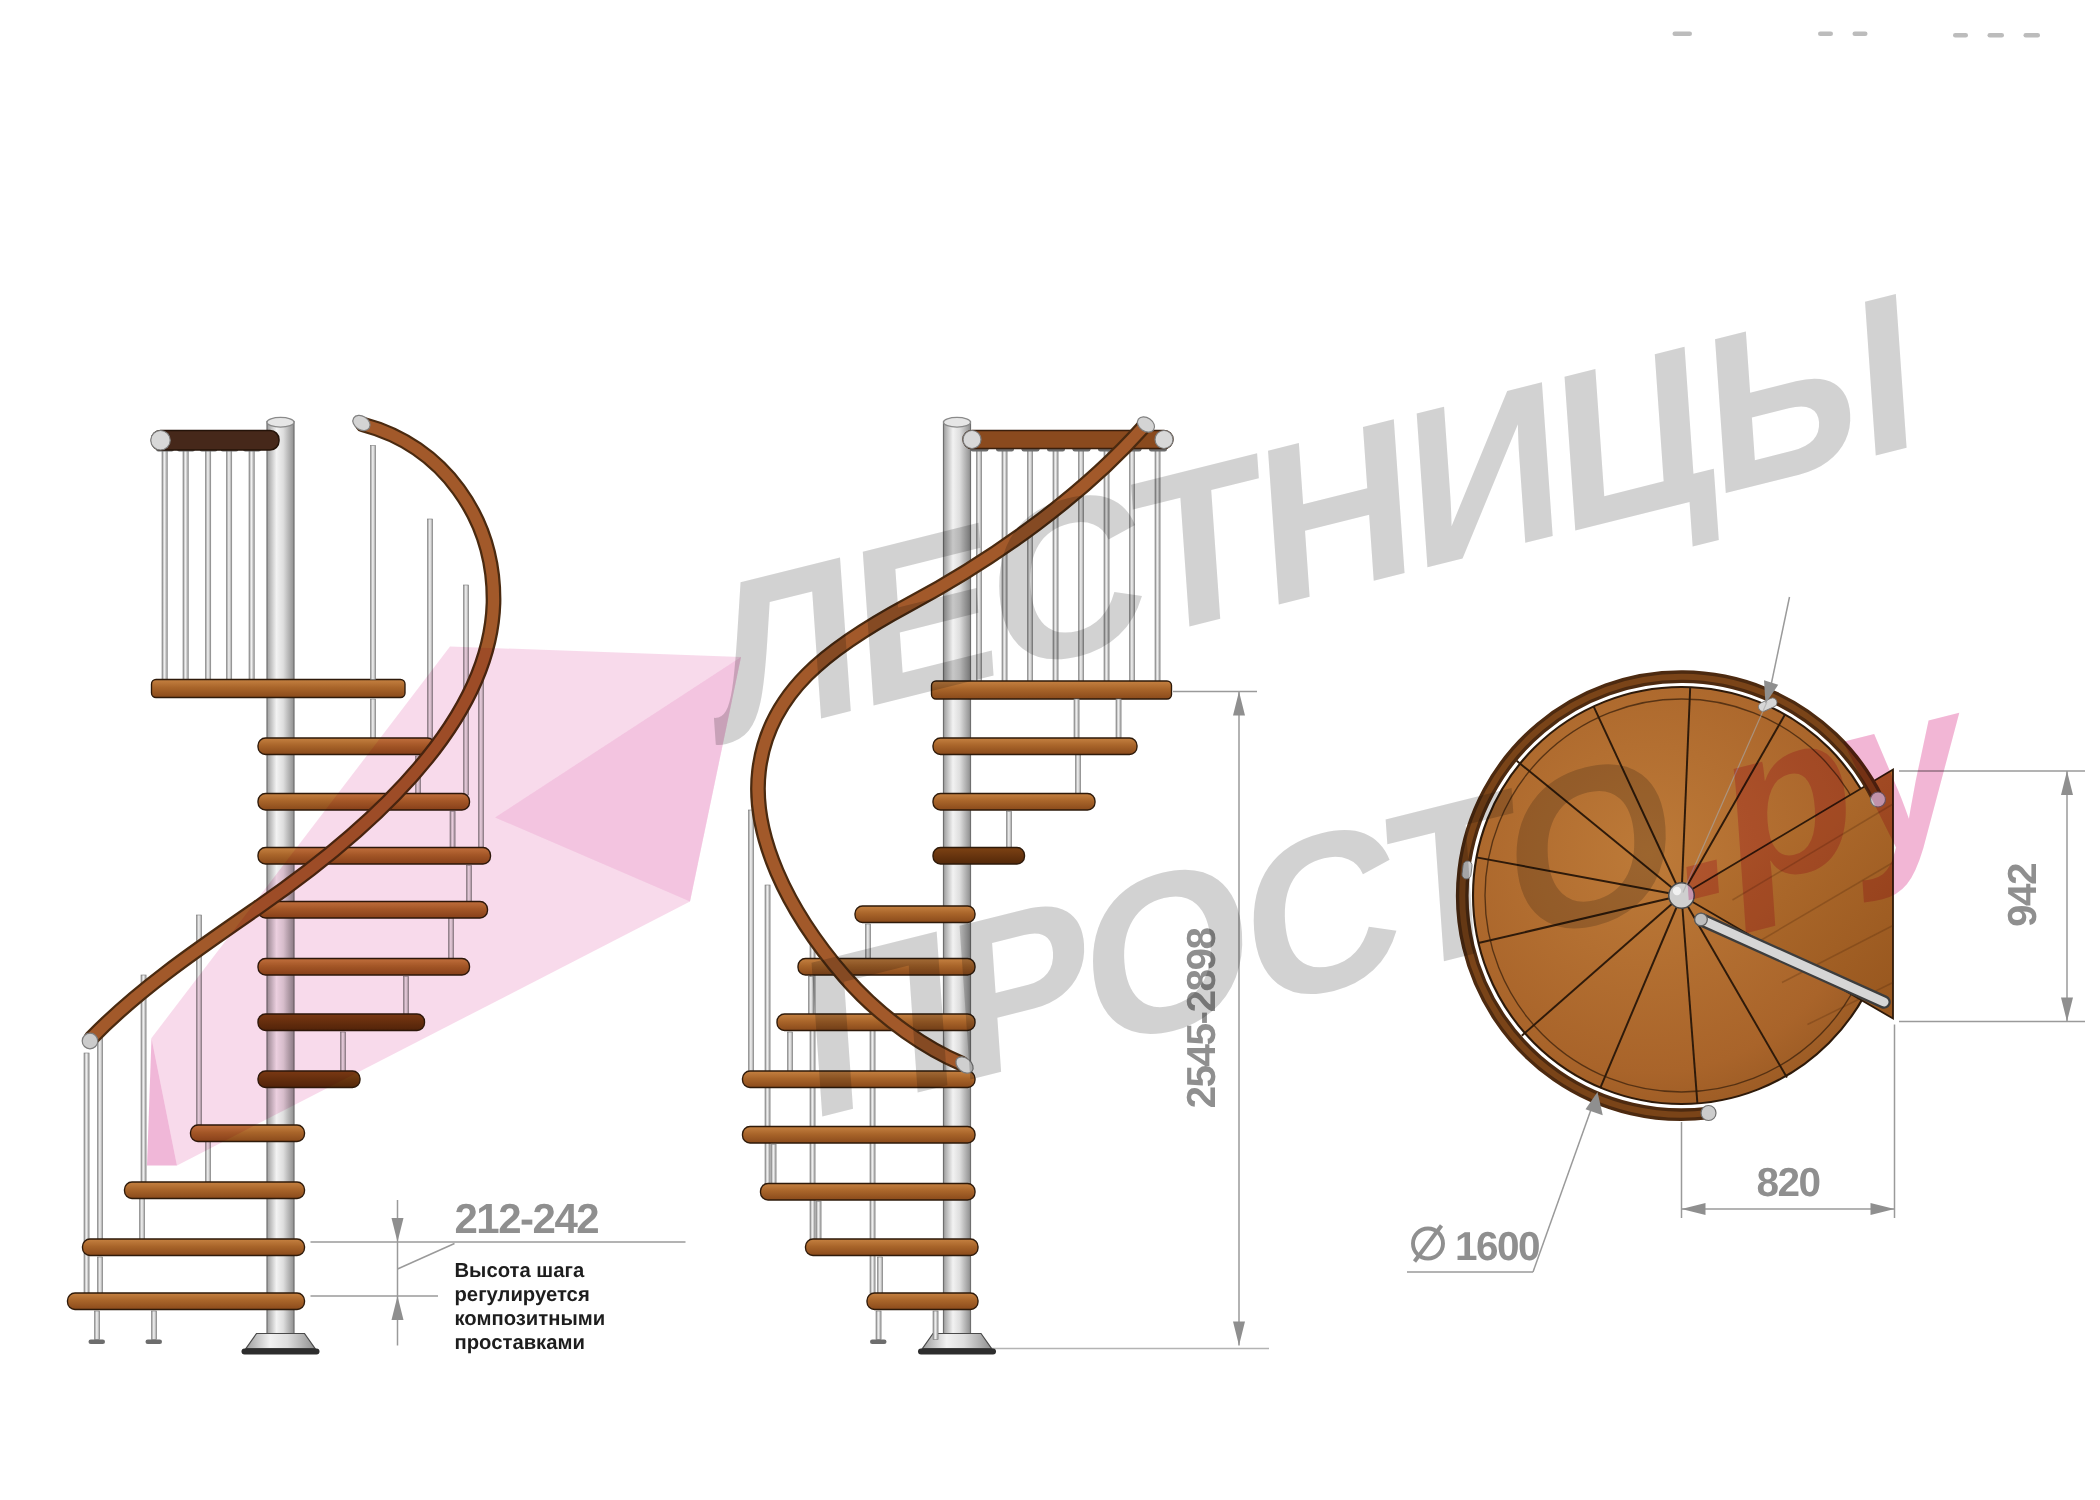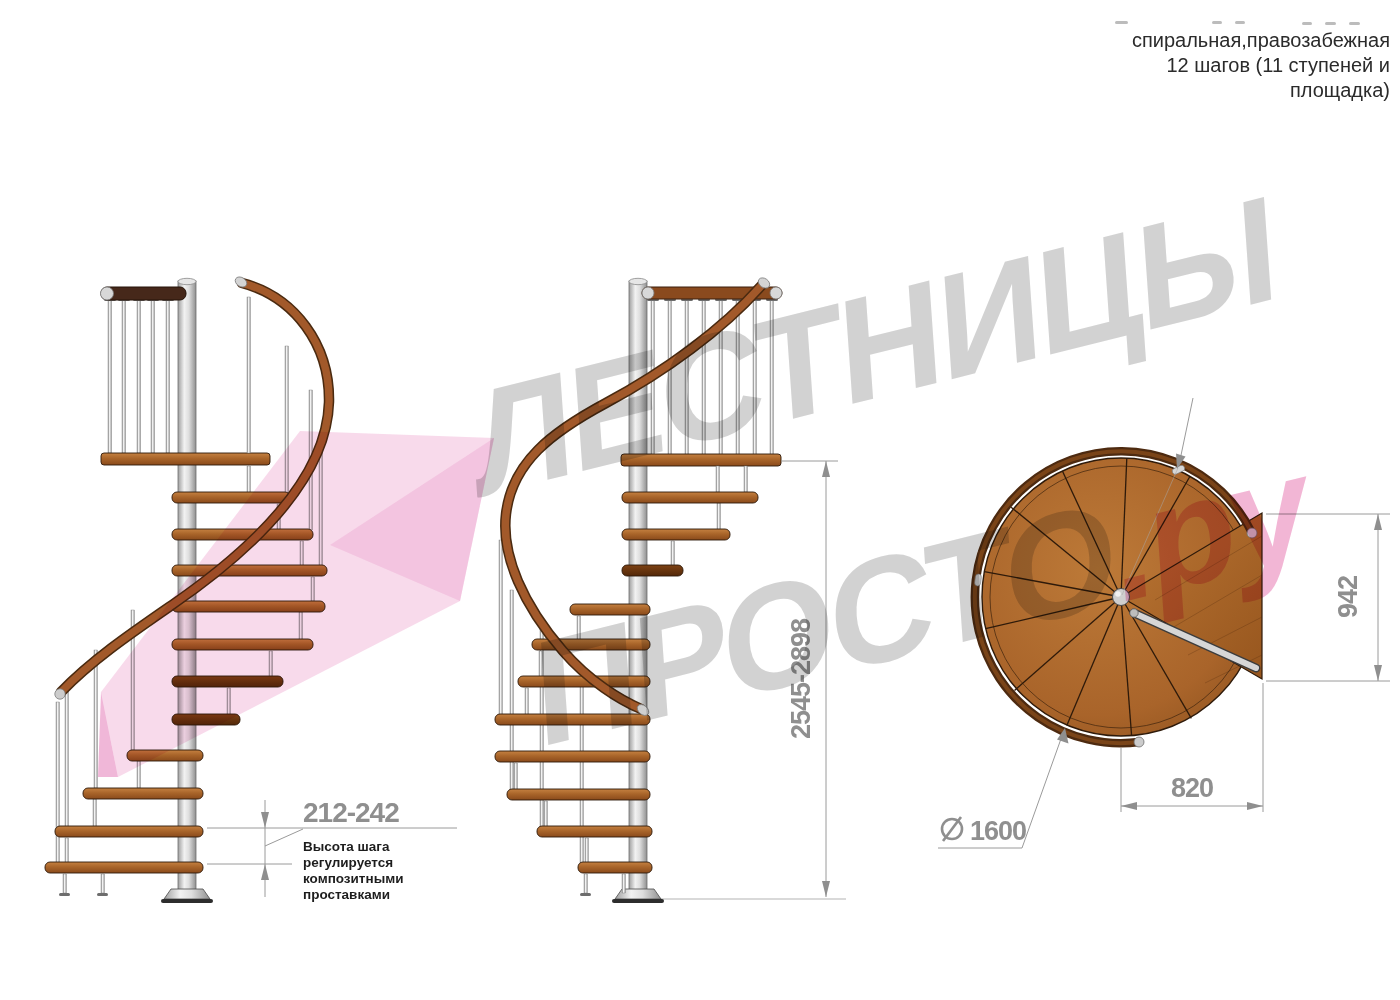--- a/index.html
+++ b/index.html
@@ -38,25 +38,20 @@
 
 <div id="stage">
 
   <div class="top-dash" style="left:1115px;top:21px;width:13px;"></div>
   <div class="top-dash" style="left:1212px;top:21px;width:10px;"></div>
   <div class="top-dash" style="left:1235px;top:21px;width:10px;"></div>
   <div class="top-dash" style="left:1302px;top:22px;width:10px;"></div>
   <div class="top-dash" style="left:1325px;top:22px;width:11px;"></div>
   <div class="top-dash" style="left:1349px;top:22px;width:11px;"></div>
 
-  <div class="header-block">
-    <div>спиральная,правозабежная</div>
-    <div>12 шагов (11 ступеней и</div>
-    <div>площадка)</div>
-  </div>
 
   <svg id="drawing" width="1400" height="1000" viewBox="0 0 1400 1000">
     <defs>
       <linearGradient id="poleGrad" x1="0" y1="0" x2="1" y2="0">
         <stop offset="0" stop-color="#9e9e9e"></stop>
           <stop offset="0.35" stop-color="#f2f2f2"></stop>
         <stop offset="0.6" stop-color="#dedede"></stop>
           <stop offset="1" stop-color="#8f8f8f"></stop>
       </linearGradient>
       <linearGradient id="balGrad" x1="0" y1="0" x2="1" y2="0">

